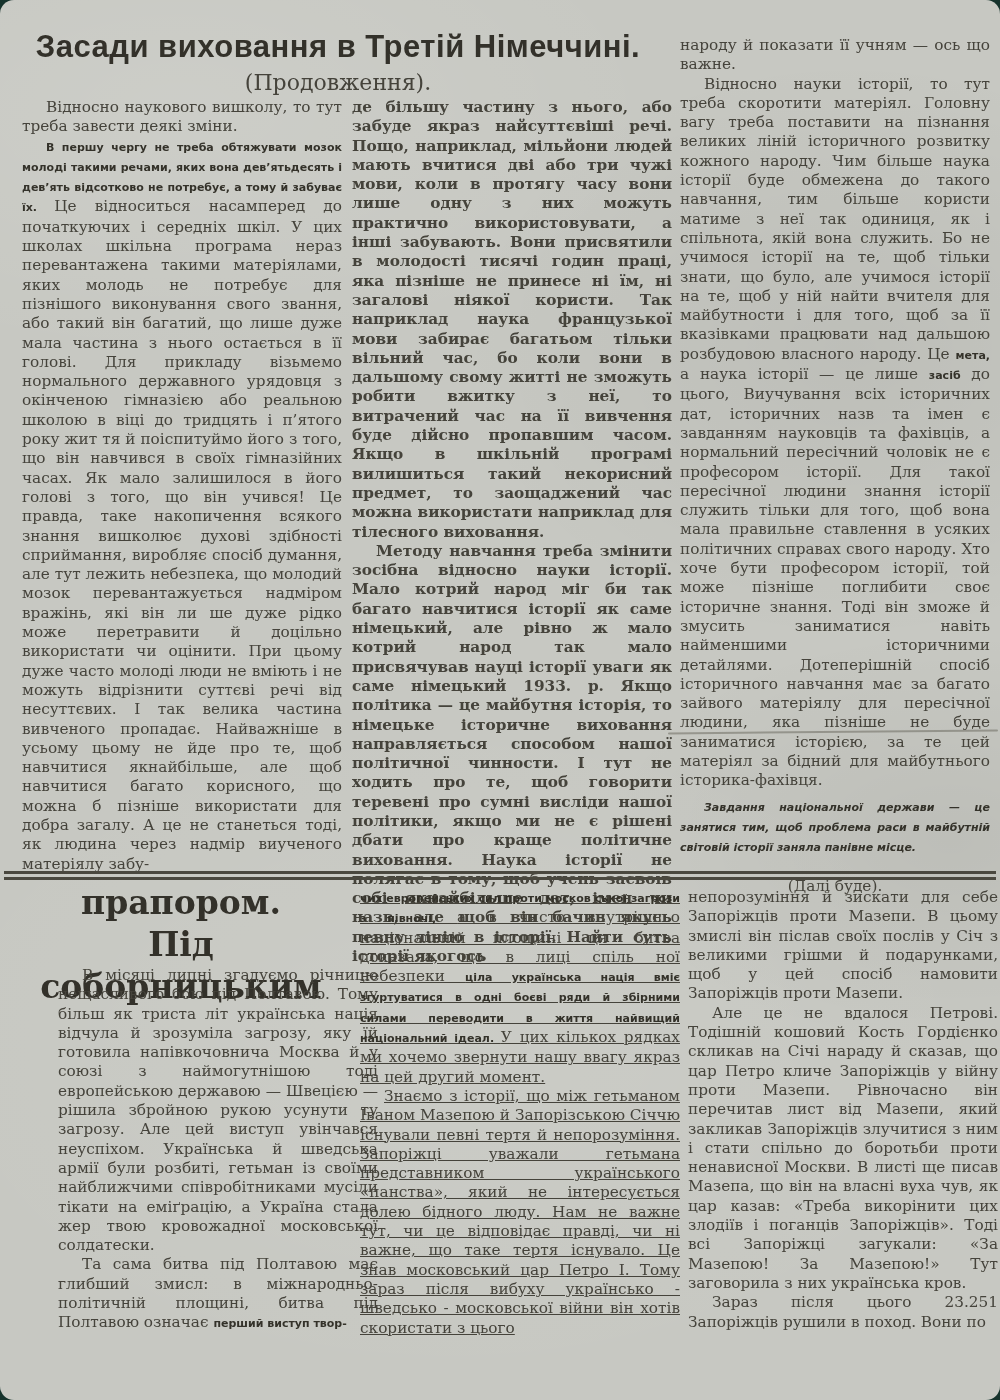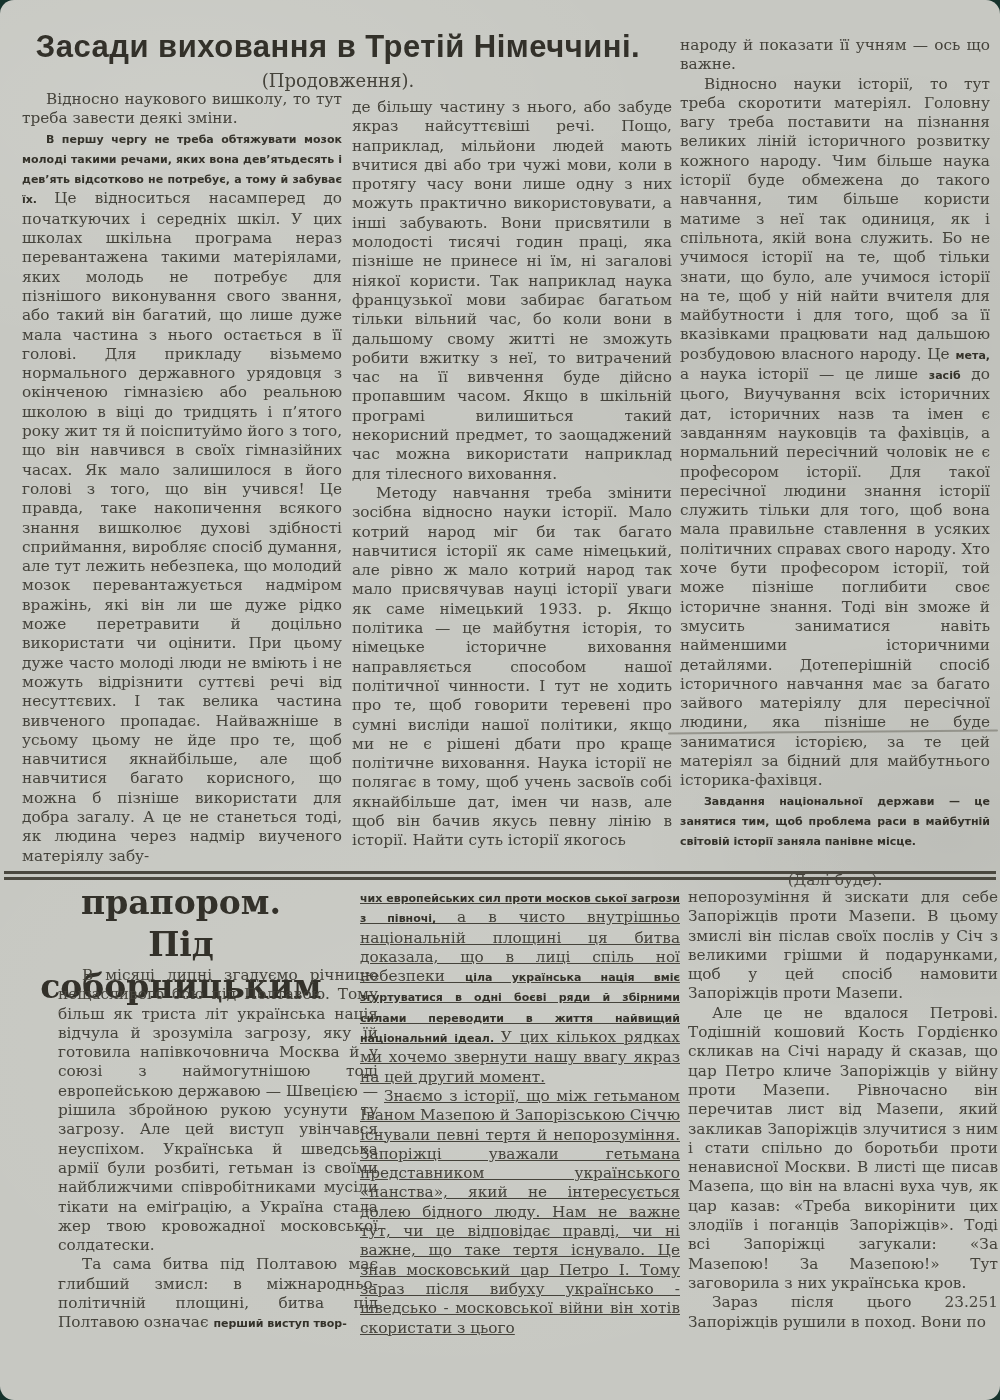--- a/index.html
+++ b/index.html
@@ -19,41 +19,41 @@
       #c7c8c2;
     color:#44423a;
   }
   .t1{
     position:absolute;left:14px;top:28px;width:648px;text-align:center;
     font-family:Liberation Sans, sans-serif;font-weight:700;font-size:31px;line-height:38px;
     color:#33312a;letter-spacing:0.5px;
   }
   .t1sub{
     position:absolute;left:14px;top:70px;width:648px;text-align:center;
-    font-family:"DejaVu Serif",serif;font-size:18px;color:#45433b;
+    font-family:"DejaVu Serif",serif;font-size:22px;color:#45433b;
   }
   .t2{
     position:absolute;left:14px;top:882px;width:334px;text-align:center;
     font-family:"DejaVu Serif",serif;font-weight:700;font-size:33px;line-height:42px;
     color:#33312a;
   }
   .col{
     position:absolute;text-align:justify;
     font-family:"DejaVu Serif",serif;font-size:15.3px;line-height:19.3px;
     color:#45433b;
   }
   .col p{margin:0;}
   .col p.ind{text-indent:24px;}
   .col p.ctr{text-align:center;text-indent:0;}
   .b{
     font-family:"DejaVu Sans",sans-serif;font-weight:700;font-size:11px;
     color:#34322a;
   }
-  #a1c1{left:22px;top:90px;width:320px;}
-  #a1c2{left:352px;top:98px;width:320px;}
+  #a1c1{left:22px;top:98px;width:320px;}
+  #a1c2{left:352px;top:98px;width:320px;font-weight:bold;}
   #a1c3{left:680px;top:36px;width:310px;}
   #a2c1{left:22px;top:966px;width:320px;margin-left:36px;}
   #a2c2{left:360px;top:888px;width:320px;text-decoration:underline;}
   #a2c3{left:680px;top:888px;width:310px;margin-left:8px;}
   .divider{
     position:absolute;left:4px;top:871px;width:992px;height:3px;
     border-top:3px solid #4a483f;border-bottom:3px solid #4a483f;
   }
   .crease{
     position:absolute;left:668px;top:731px;width:330px;height:2px;
@@ -72,21 +72,21 @@
       <p class="ind"><span>Відносно наукового вишколу, то тут треба завести деякі зміни.</span></p>
       <p class="ind"><span class="b">В першу чергу не треба обтяжувати мозок молоді такими речами, яких вона дев’ятьдесять і дев’ять відсотково не потребує, а тому й забуває їх. </span><span>Це відноситься насамперед до початкуючих і середніх шкіл. У цих школах шкільна програма нераз перевантажена такими матеріялами, яких молодь не потребує для пізнішого виконування свого звання, або такий він багатий, що лише дуже мала частина з нього остається в її голові. Для прикладу візьмемо нормального державного урядовця з окінченою гімназією або реальною школою в віці до тридцять і п’ятого року жит тя й поіспитуймо його з того, що він навчився в своїх гімназійних часах. Як мало залишилося в його голові з того, що він учився! Це правда, таке накопичення всякого знання вишколює духові здібності сприймання, виробляє спосіб думання, але тут лежить небезпека, що молодий мозок перевантажується надміром вражінь, які він ли ше дуже рідко може перетравити й доцільно використати чи оцінити. При цьому дуже часто молоді люди не вміють і не можуть відрізнити суттєві речі від несуттєвих. І так велика частина вивченого пропадає. Найважніше в усьому цьому не йде про те, щоб навчитися якнайбільше, але щоб навчитися багато корисного, що можна б пізніше використати для добра загалу. А це не станеться тоді, як людина через надмір виученого матеріялу забу-</span></p>
     </div>
   <div class="col" id="a1c2">
       <p class=""><span>де більшу частину з нього, або забуде якраз найсуттєвіші речі. Пощо, наприклад, мільйони людей мають вчитися дві або три чужі мови, коли в протягу часу вони лише одну з них можуть практично використовувати, а інші забувають. Вони присвятили в молодості тисячі годин праці, яка пізніше не принесе ні їм, ні загалові ніякої користи. Так наприклад наука французької мови забирає багатьом тільки вільний час, бо коли вони в дальшому свому житті не зможуть робити вжитку з неї, то витрачений час на її вивчення буде дійсно пропавшим часом. Якщо в шкільній програмі вилишиться такий некорисний предмет, то заощаджений час можна використати наприклад для тілесного виховання.</span></p>
       <p class="ind"><span>Методу навчання треба змінити зосібна відносно науки історії. Мало котрий народ міг би так багато навчитися історії як саме німецький, але рівно ж мало котрий народ так мало присвячував науці історії уваги як саме німецький 1933. р. Якщо політика — це майбутня історія, то німецьке історичне виховання направляється способом нашої політичної чинности. І тут не ходить про те, щоб говорити теревені про сумні висліди нашої політики, якщо ми не є рішені дбати про краще політичне виховання. Наука історії не полягає в тому, щоб учень засвоїв собі якнайбільше дат, імен чи назв, але щоб він бачив якусь певну лінію в історії. Найти суть історії якогось</span></p>
     </div>
   <div class="col" id="a1c3">
       <p class=""><span>народу й показати її учням — ось що важне.</span></p>
       <p class="ind"><span>Відносно науки історії, то тут треба скоротити матеріял. Головну вагу треба поставити на пізнання великих ліній історичного розвитку кожного народу. Чим більше наука історії буде обмежена до такого навчання, тим більше користи матиме з неї так одиниця, як і спільнота, якій вона служить. Бо не учимося історії на те, щоб тільки знати, що було, але учимося історії на те, щоб у ній найти вчителя для майбутности і для того, щоб за її вказівками працювати над дальшою розбудовою власного народу. Це </span><span class="b">мета,</span><span> а наука історії — це лише </span><span class="b">засіб</span><span> до цього, Виучування всіх історичних дат, історичних назв та імен є завданням науковців та фахівців, а нормальний пересічний чоловік не є професором історії. Для такої пересічної людини знання історії служить тільки для того, щоб вона мала правильне ставлення в усяких політичних справах свого народу. Хто хоче бути професором історії, той може пізніше поглибити своє історичне знання. Тоді він зможе й змусить заниматися навіть найменшими історичними детайлями. Дотеперішній спосіб історичного навчання має за багато зайвого матеріялу для пересічної людини, яка пізніше не буде заниматися історією, за те цей матеріял за бідний для майбутнього історика-фахівця.</span></p>
-      <p class="ind" style=""><span class="b">Завдання національної держави — це занятися тим, щоб проблема раси в майбутній світовій історії заняла панівне місце.</span></p>
+      <p class="ind" style="margin-top: 6px; font-style: italic;"><span class="b">Завдання національної держави — це занятися тим, щоб проблема раси в майбутній світовій історії заняла панівне місце.</span></p>
       <p class=" ctr" style="margin-top: 20px;"><span>(Далі буде).</span></p>
     </div>
 
   <div class="crease"></div>
 
   <div class="divider"></div>
 
   <div class="t2">
     <div>прапором.</div>
     <div>Під соборницьким</div>

